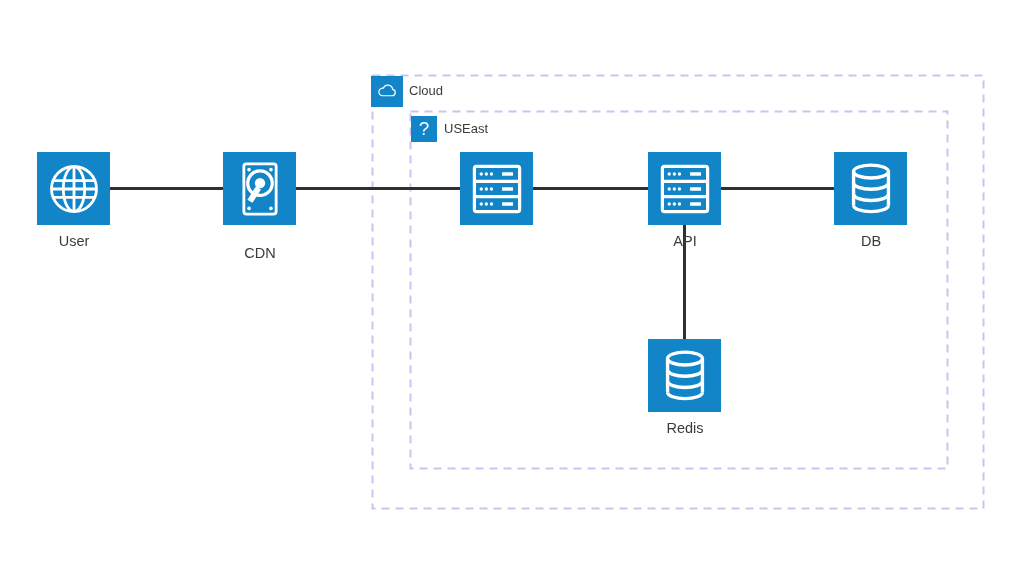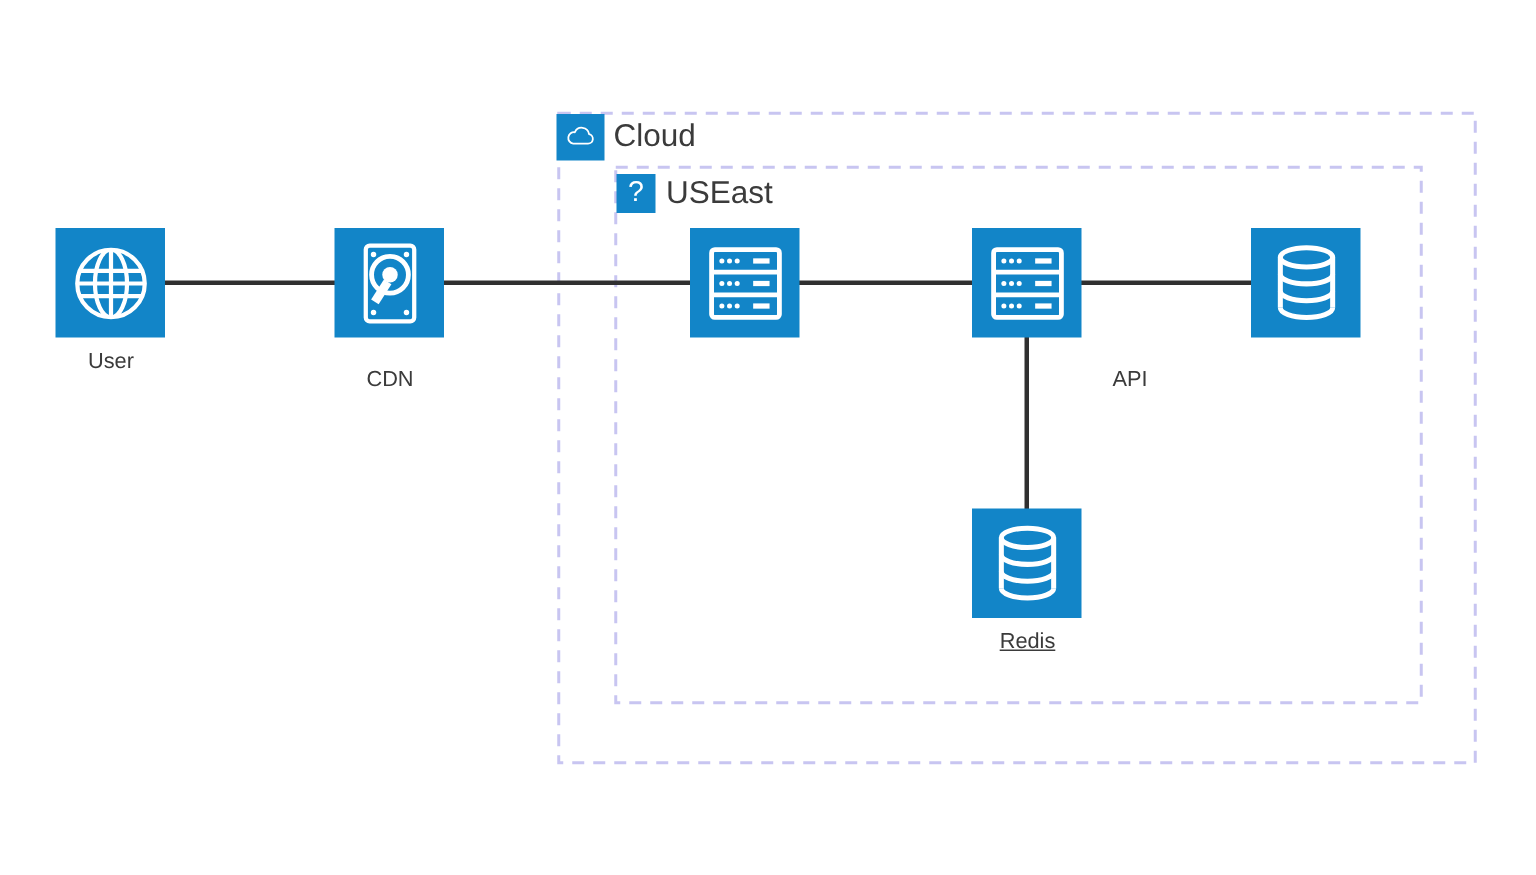--- a/index.html
+++ b/index.html
@@ -27,21 +27,21 @@
     color:var(--label-color);font-size:14.5px;line-height:18px;
   }
   .badge{
     position:absolute;background:var(--node-fill);z-index:2;
     display:flex;align-items:center;justify-content:center;
   }
   .badge-cloud{left:371px;top:76px;width:32px;height:31px;}
   .badge-question{left:411px;top:116px;width:26px;height:26px;
     color:#fff;font-size:19px;font-weight:500;}
   .cluster-label{
-    position:absolute;z-index:3;color:var(--label-color);font-size:21px;line-height:20px;
+    position:absolute;z-index:3;color:var(--label-color);font-size:13px;line-height:20px;
   }
   .icon{display:block;}
 </style>
 </head>
 <body>
 
 <div class="canvas">
 
   <svg width="0" height="0" style="position:absolute" aria-hidden="true">
     <defs>
@@ -151,28 +151,29 @@
     <svg class="icon" width="70" height="70" viewBox="0 0 48 48">
         <use href="#sym-server"></use>
       </svg>
   </div>
 
   <div class="node" style="left:648px;top:152px;">
     <svg class="icon" width="70" height="70" viewBox="0 0 48 48">
         <use href="#sym-server"></use>
       </svg>
   </div>
-  <div class="node-label" style="left:605px;top:244px;text-align:right;">API</div>
+  <div class="node-label" style="left:605px;top:232px;">API</div>
 
   <div class="node" style="left:834px;top:152px;">
     <svg class="icon" width="62" height="62" viewBox="0 0 48 48">
         <use href="#sym-db"></use>
       </svg>
   </div>
+  <div class="node-label" style="left:791px;top:232px;">DB</div>
 
   <div class="node" style="left:648px;top:339px;">
     <svg class="icon" width="62" height="62" viewBox="0 0 48 48">
         <use href="#sym-db"></use>
       </svg>
   </div>
-  <div class="node-label" style="left:605px;top:419px;text-decoration:underline;">Redis</div>
+  <div class="node-label" style="left:605px;top:419px;">Redis</div>
 
 </div>
 
 </body></html>

